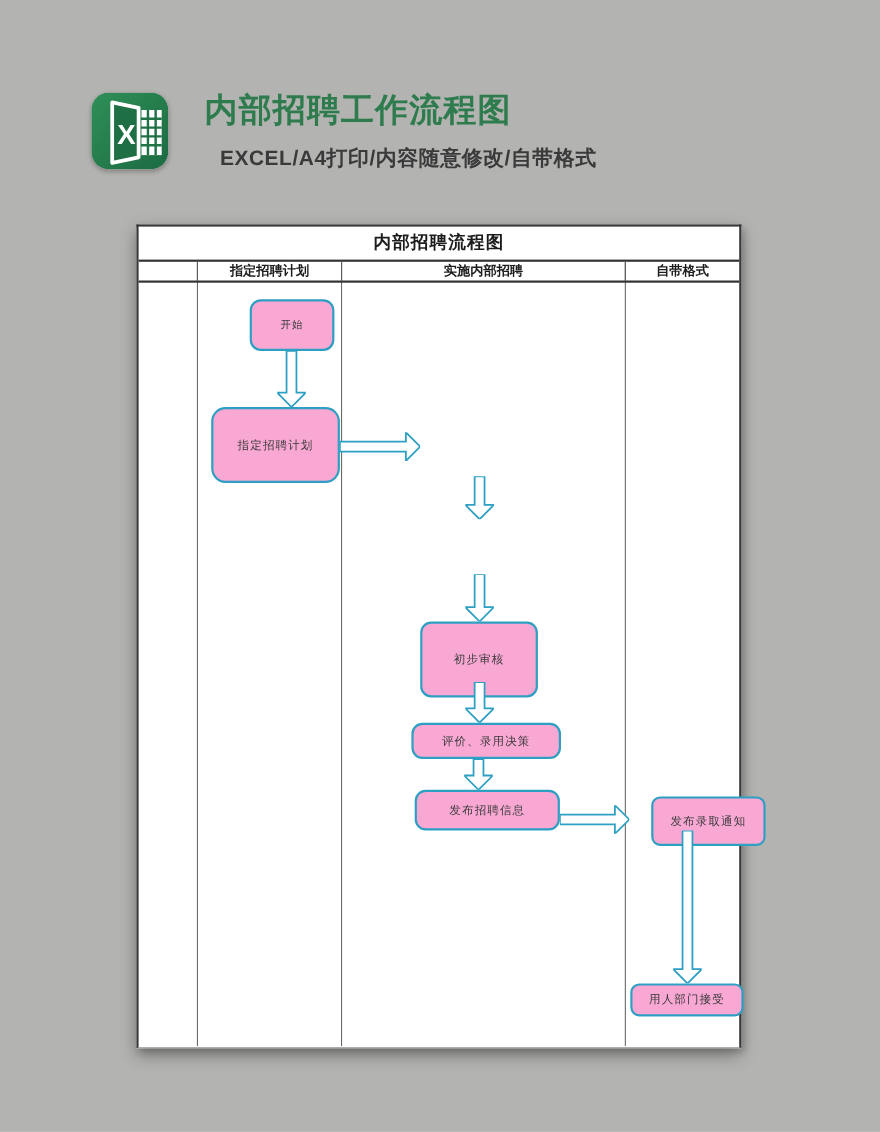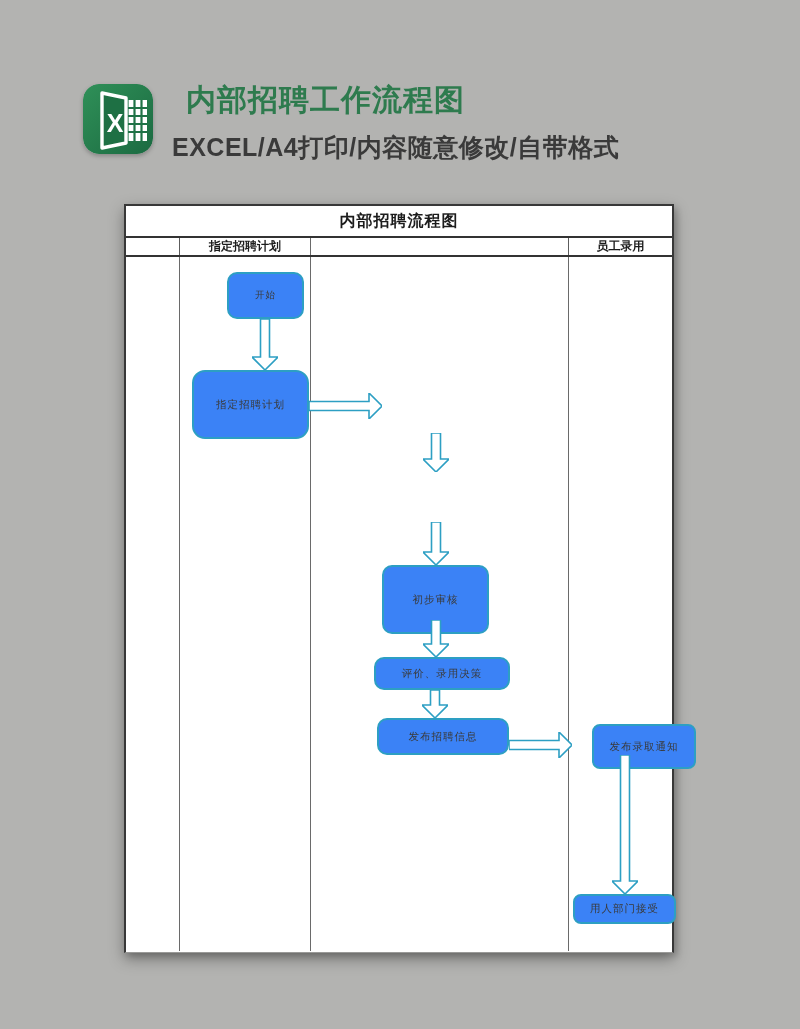--- a/index.html
+++ b/index.html
@@ -16,41 +16,41 @@
   .abs{position:absolute;}
 
   
   .excel-icon{left:83px;top:84px;width:70px;height:70px;border-radius:16px;
     box-shadow:0 2px 4px rgba(0,0,0,.25);overflow:hidden;}
   .excel-icon svg{display:block;}
   .excel-x{position:absolute;left:20px;top:25px;width:24px;text-align:center;
     font-weight:bold;font-size:25px;line-height:28px;color:#fff;}
   .hero-title{left:186px;top:80px;width:560px;height:48px;
     font-size:30px;font-weight:bold;color:#2e7b4e;letter-spacing:1px;white-space:nowrap;}
-  .hero-subtitle{left:172px;top:131px;width:560px;height:24px;
-    font-size:25px;font-weight:600;color:#3a3a3a;letter-spacing:.5px;white-space:nowrap;}
+  .hero-subtitle{left:200px;top:131px;width:560px;height:24px;
+    font-size:19px;font-weight:600;color:#3a3a3a;letter-spacing:.5px;white-space:nowrap;}
 
   
   .sheet{left:124px;top:204px;width:550px;height:749px;background:#fff;
     box-sizing:border-box;border:2px solid #383838;border-bottom:1px solid #9a9a98;
     box-shadow:0 6px 14px rgba(0,0,0,.35), 3px 3px 6px rgba(0,0,0,.15);padding-left:16px;}
   .sheet-title{left:0;top:0;width:100%;height:30px;border-bottom:2px solid #333;
     text-align:center;line-height:30px;font-size:16px;font-weight:bold;color:#1c1c1c;letter-spacing:1px;}
   .header-row{left:0;top:32px;width:100%;height:17px;border-bottom:2px solid #333;z-index:3;}
   .hcell{position:absolute;top:0;height:17px;line-height:17px;text-align:center;
     font-size:12px;font-weight:bold;color:#1c1c1c;}
   .hc0{left:0;width:53px;}
   .hc1{left:53px;width:131px;border-left:1px solid #5c5c5c;box-sizing:border-box;}
   .hc2{left:184px;width:258px;border-left:1px solid #5c5c5c;box-sizing:border-box;}
   .hc3{left:442px;width:104px;border-left:1px solid #5c5c5c;box-sizing:border-box;}
   .vline{position:absolute;top:32px;width:1px;height:713px;background:#6a6a6a;z-index:1;}
   .vl1{left:53px;} .vl2{left:184px;} .vl3{left:442px;}
 
   
-  .node{position:absolute;box-sizing:border-box;background:#3b82f6;
+  .node{position:absolute;box-sizing:border-box;background:#f9a8d4;
     border:2px solid #2d9fc3;border-radius:10px;z-index:2;
     display:flex;align-items:center;justify-content:center;
     font-family:"Liberation Serif", serif;font-size:10.5px;color:#3a3a3a;
     letter-spacing:1px;text-align:center;}
   .n-start   {left:101px;top:66px; width:77px; height:47px;font-size:9.5px;}
   .n-plan    {left:66px; top:164px;width:117px;height:69px;border-radius:13px;}
   .n-publish {left:256px;top:181px;width:110px;height:46px;}
   .n-collect {left:261px;top:266px;width:107px;height:50px;}
   .n-review  {left:256px;top:359px;width:107px;height:69px;}
   .n-evaluate{left:248px;top:451px;width:136px;height:33px;text-align:center;}
@@ -99,21 +99,22 @@
 <div class="abs hero-title">内部招聘工作流程图</div>
 <div class="abs hero-subtitle">EXCEL/A4打印/内容随意修改/自带格式</div>
 
 <div class="abs sheet">
 
   <div class="abs sheet-title">内部招聘流程图</div>
 
   <div class="abs header-row">
     <div class="hcell hc0"></div>
     <div class="hcell hc1">指定招聘计划</div>
-    <div class="hcell hc3">员工录用</div>
+    <div class="hcell hc2">实施内部招聘</div>
+    <div class="hcell hc3">自带格式</div>
   </div>
 
   <div class="vline vl1"></div>
   <div class="vline vl2"></div>
   <div class="vline vl3"></div>
 
   <div class="node n-start">开始</div>
   <div class="node n-plan">指定招聘计划</div>
   <div class="node n-review">初步审核</div>
   <div class="node n-evaluate">评价、录用决策</div>

